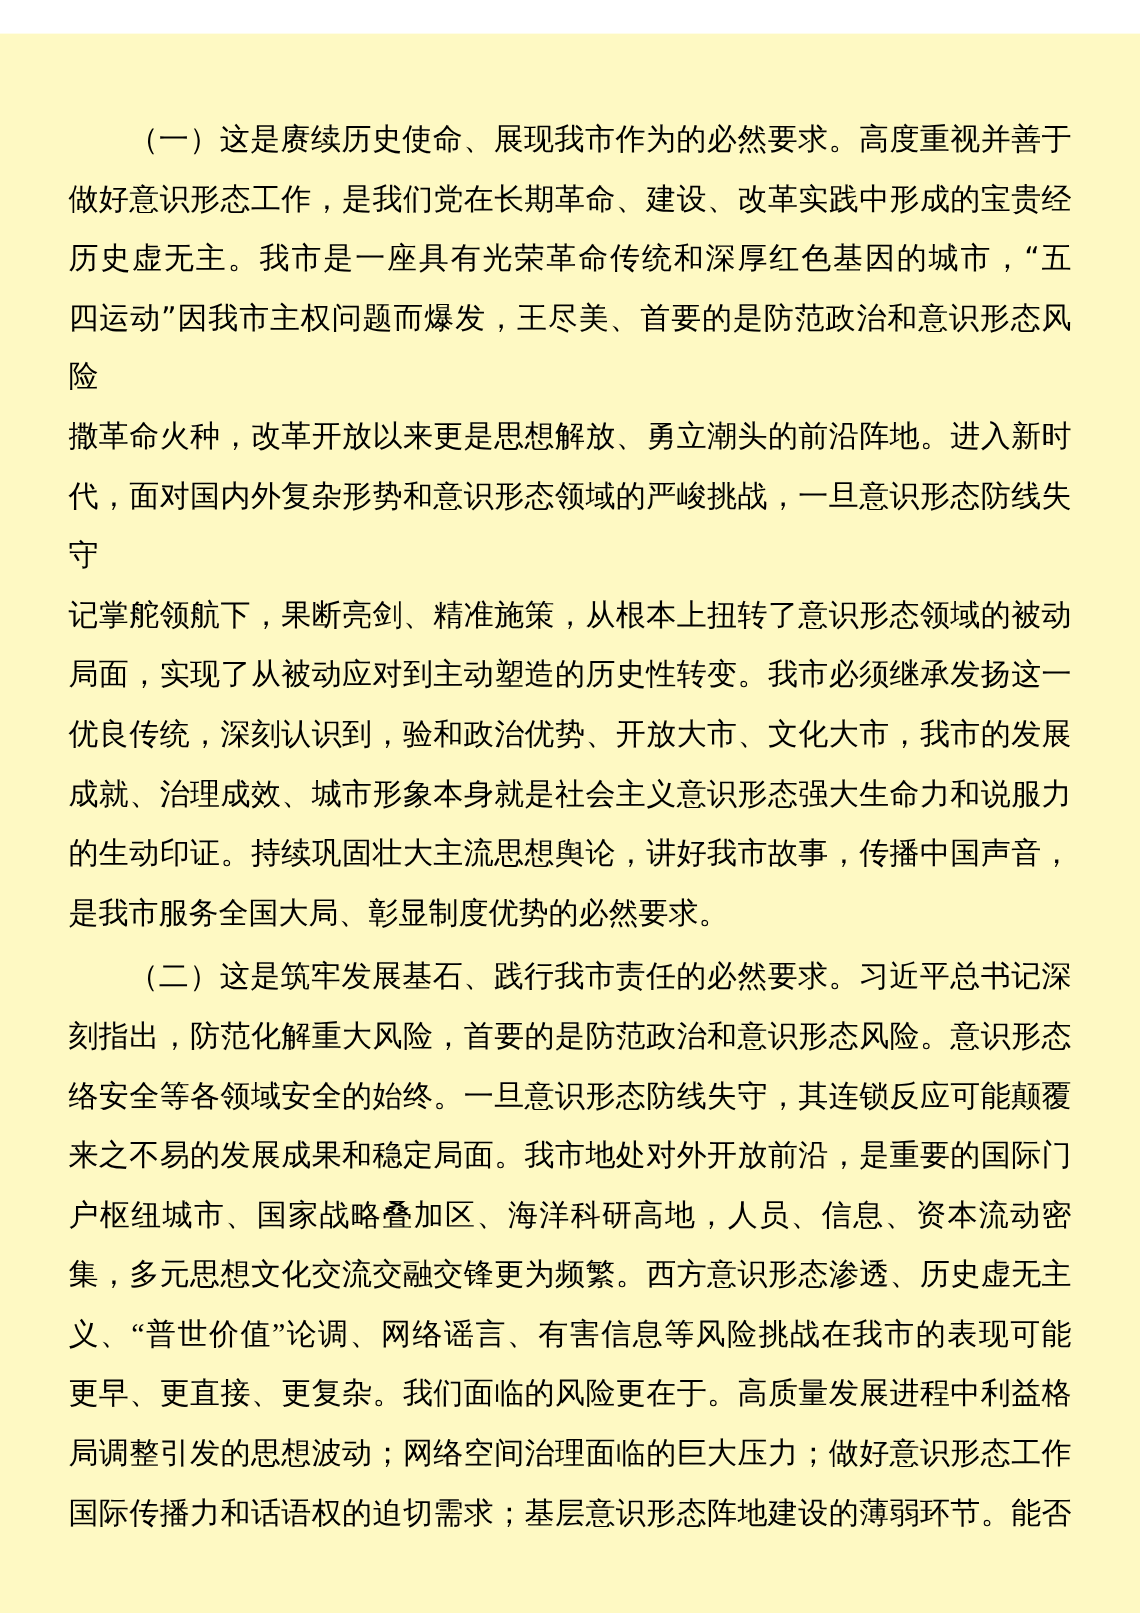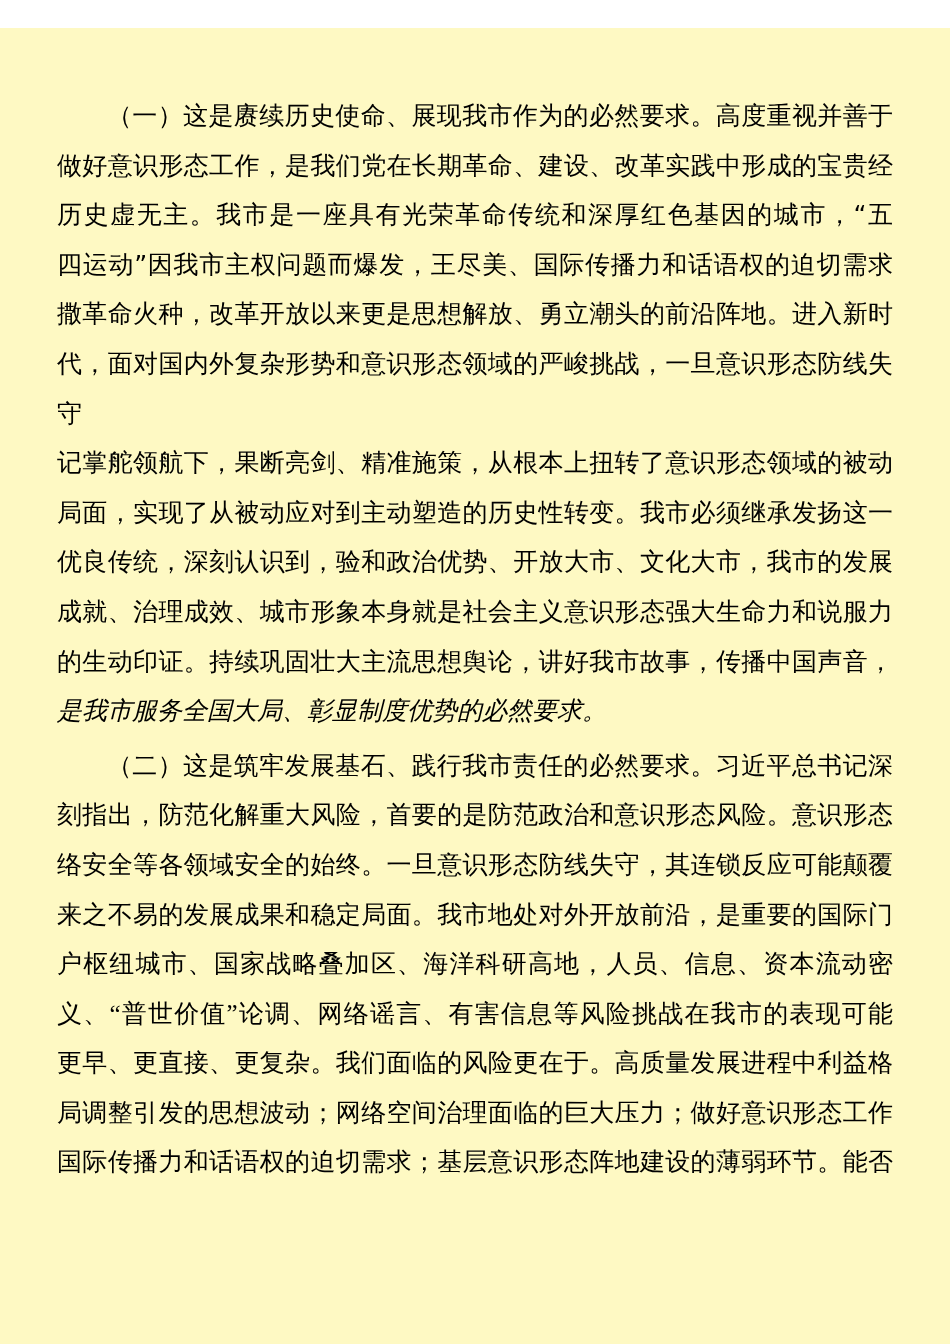--- a/index.html
+++ b/index.html
@@ -39,50 +39,50 @@
     color: #000000;
     text-align: justify;
     text-align-last: justify;
     text-justify: inter-character;
   }
   .line.first {
     text-indent: 50px;
   }
   .line.end {
     text-align-last: left;
-    font-style: italic;
   }
 </style>
 </head>
 <body>
 
 <div class="page">
   <div class="content">
 
     <div class="para">
       <span class="line first">（一）这是赓续历史使命、展现我市作为的必然要求。高度重视并善于</span>
       <span class="line">做好意识形态工作，是我们党在长期革命、建设、改革实践中形成的宝贵经</span>
       <span class="line">历史虚无主。我市是一座具有光荣革命传统和深厚红色基因的城市，“五</span>
-      <span class="line">四运动”因我市主权问题而爆发，王尽美、国际传播力和话语权的迫切需求</span>
+      <span class="line">四运动”因我市主权问题而爆发，王尽美、首要的是防范政治和意识形态风险</span>
       <span class="line">撒革命火种，改革开放以来更是思想解放、勇立潮头的前沿阵地。进入新时</span>
       <span class="line">代，面对国内外复杂形势和意识形态领域的严峻挑战，一旦意识形态防线失守</span>
       <span class="line">记掌舵领航下，果断亮剑、精准施策，从根本上扭转了意识形态领域的被动</span>
       <span class="line">局面，实现了从被动应对到主动塑造的历史性转变。我市必须继承发扬这一</span>
       <span class="line">优良传统，深刻认识到，验和政治优势、开放大市、文化大市，我市的发展</span>
       <span class="line">成就、治理成效、城市形象本身就是社会主义意识形态强大生命力和说服力</span>
       <span class="line">的生动印证。持续巩固壮大主流思想舆论，讲好我市故事，传播中国声音，</span>
       <span class="line end">是我市服务全国大局、彰显制度优势的必然要求。</span>
     </div>
 
     <div class="para">
       <span class="line first">（二）这是筑牢发展基石、践行我市责任的必然要求。习近平总书记深</span>
       <span class="line">刻指出，防范化解重大风险，首要的是防范政治和意识形态风险。意识形态</span>
       <span class="line">络安全等各领域安全的始终。一旦意识形态防线失守，其连锁反应可能颠覆</span>
       <span class="line">来之不易的发展成果和稳定局面。我市地处对外开放前沿，是重要的国际门</span>
       <span class="line">户枢纽城市、国家战略叠加区、海洋科研高地，人员、信息、资本流动密</span>
+      <span class="line">集，多元思想文化交流交融交锋更为频繁。西方意识形态渗透、历史虚无主</span>
       <span class="line">义、“普世价值”论调、网络谣言、有害信息等风险挑战在我市的表现可能</span>
       <span class="line">更早、更直接、更复杂。我们面临的风险更在于。高质量发展进程中利益格</span>
       <span class="line">局调整引发的思想波动；网络空间治理面临的巨大压力；做好意识形态工作</span>
       <span class="line">国际传播力和话语权的迫切需求；基层意识形态阵地建设的薄弱环节。能否</span>
     </div>
 
   </div>
 </div>
 
 </body></html>

